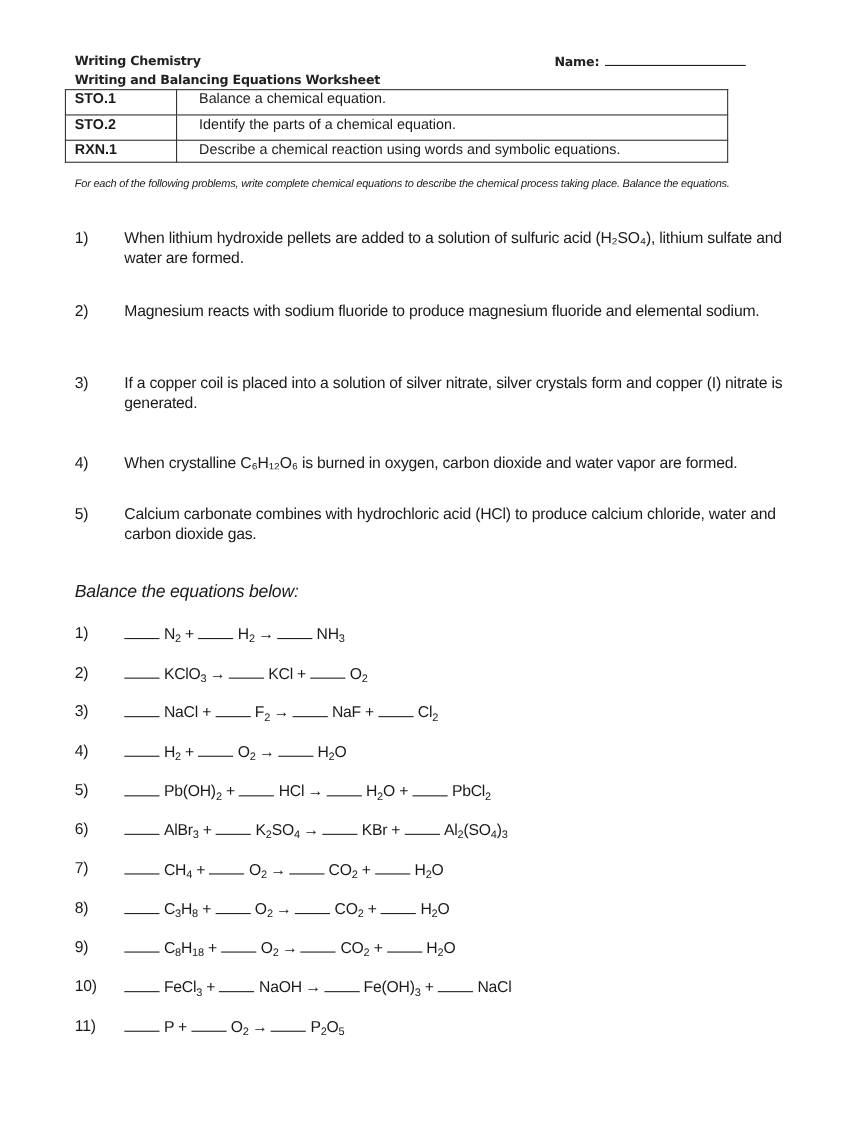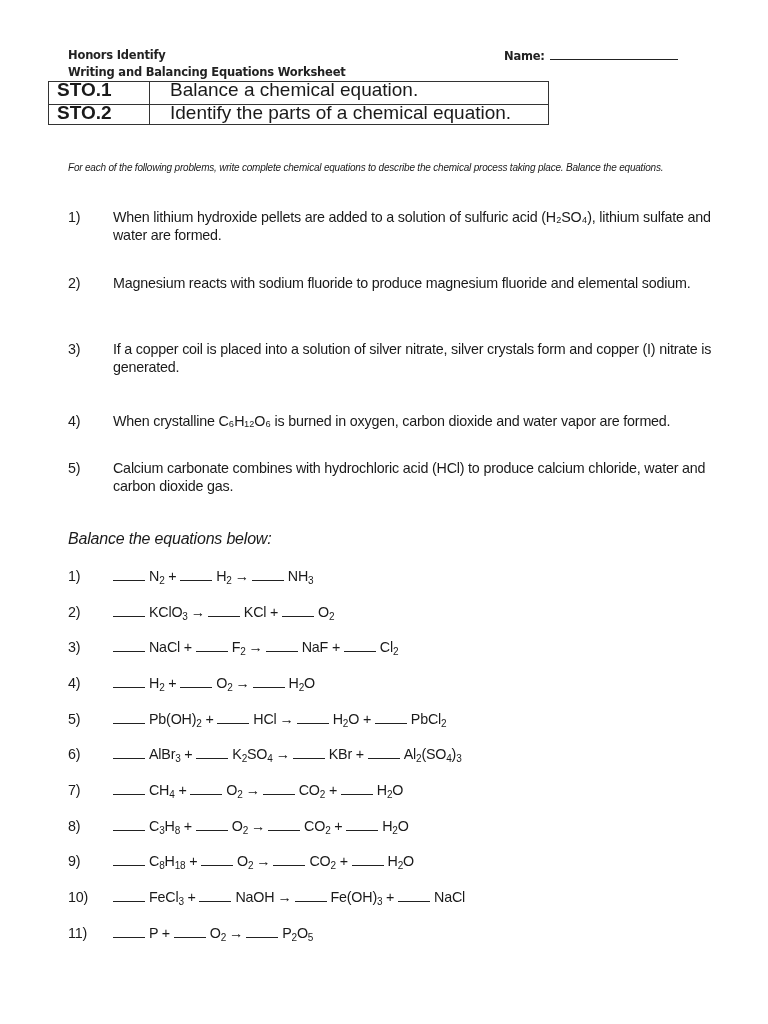--- a/index.html
+++ b/index.html
@@ -6,21 +6,21 @@
   body {
     width: 768px; height: 1024px; position: relative; overflow: hidden;
     font-family: "Liberation Sans", sans-serif; color: #1a1a1a;
   }
   .hdr { position: absolute; font-family: "DejaVu Sans", sans-serif; font-size: 11.5px; font-weight: bold; letter-spacing: -0.2px; color: #222; }
   .hdr-course { left: 68px; top: 48px; }
   .hdr-title { left: 68px; top: 65px; }
   .hdr-name { left: 484px; top: 48px; margin-left: 20px; }
   .name-line { display: inline-block; width: 128px; border-bottom: 1px solid #222; margin-left: 5px; height: 11px; vertical-align: baseline; }
 
-  table.std { position: absolute; left: 48px; top: 81px; width: 501px; border-collapse: collapse; font-size: 19px; }
+  table.std { position: absolute; left: 59px; top: 81px; width: 603px; border-collapse: collapse; font-size: 13px; }
   table.std td { border: 1px solid #333; padding: 0 6px; height: 22px; line-height: 16px; vertical-align: top; }
   table.std tr:last-child td { height: 19px; }
   table.std td.code { width: 86px; font-weight: bold; padding-left: 8px; }
   table.std td.desc { padding-left: 20px; }
 
   .instr { position: absolute; left: 68px; top: 159px; width: 670px; font-style: italic; font-size: 10px; line-height: 18px; letter-spacing: -0.2px; }
 
   .prob { position: absolute; left: 68px; width: 660px; font-size: 14.3px; line-height: 18px; letter-spacing: -0.2px; }
   .prob .num { position: absolute; left: 0; top: 0; }
   .prob .txt { position: absolute; left: 45px; top: 0; width: 620px; }
@@ -30,35 +30,39 @@
   .eq { position: absolute; left: 68px; font-size: 14.3px; line-height: 18px; letter-spacing: -0.2px; white-space: nowrap; }
   .eq .num { position: absolute; left: 0; top: 0; }
   .eq .body { position: absolute; left: 45px; top: 0; }
   .blank { display: inline-block; width: 32px; border-bottom: 1px solid #222; height: 13px; margin-right: 4px; vertical-align: baseline; }
   sub { font-size: 10px; vertical-align: -3px; line-height: 0; }
   .arrow { display: inline-block; margin: 0 3px; font-weight: bold; }
 </style>
 </head>
 <body>
 
-<div class="hdr hdr-course">Honors Identify</div>
+<div class="hdr hdr-course">Writing Chemistry</div>
 <div class="hdr hdr-title">Writing and Balancing Equations Worksheet</div>
 <div class="hdr hdr-name">
   <span>Name:</span><span class="name-line"></span>
 </div>
 
 <table class="std">
   <tbody>
       <tr>
     <td class="code">STO.1</td>
     <td class="desc">Balance a chemical equation.</td>
   </tr>
   <tr>
     <td class="code">STO.2</td>
     <td class="desc">Identify the parts of a chemical equation.</td>
+  </tr>
+  <tr>
+    <td class="code">RXN.1</td>
+    <td class="desc">Describe a chemical reaction using words and symbolic equations.</td>
   </tr>
 </tbody>
   </table>
 
 <div class="instr">For each of the following problems, write complete chemical equations to describe the chemical process taking place.  Balance the equations.</div>
 
 <div class="prob" style="top:208px">
   <span class="num">1)</span>
   <span class="txt">When lithium hydroxide pellets are added to a solution of sulfuric acid (H₂SO₄), lithium sulfate and water are formed.</span>
 </div>

